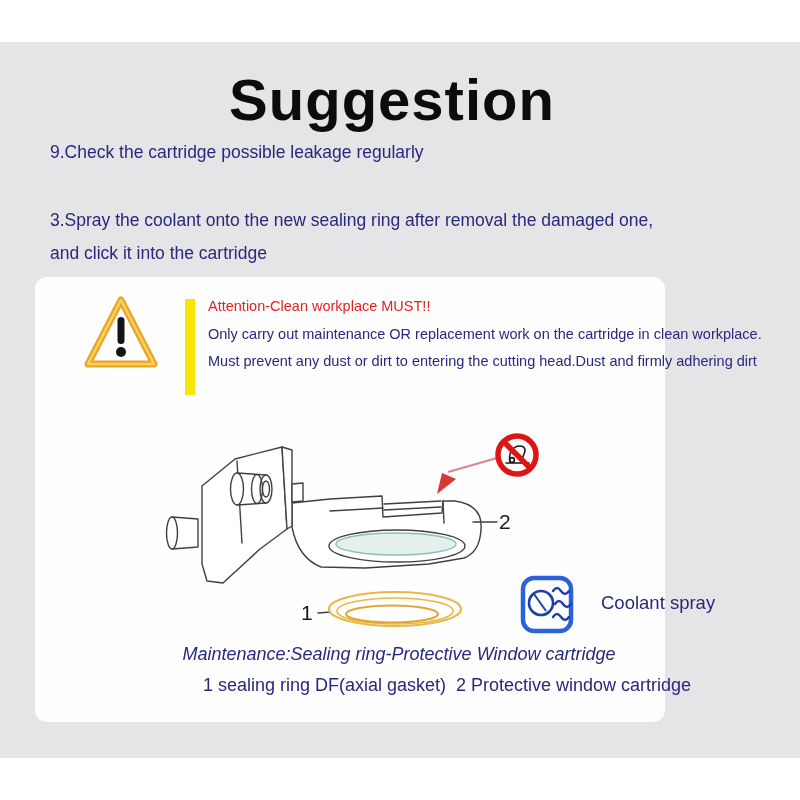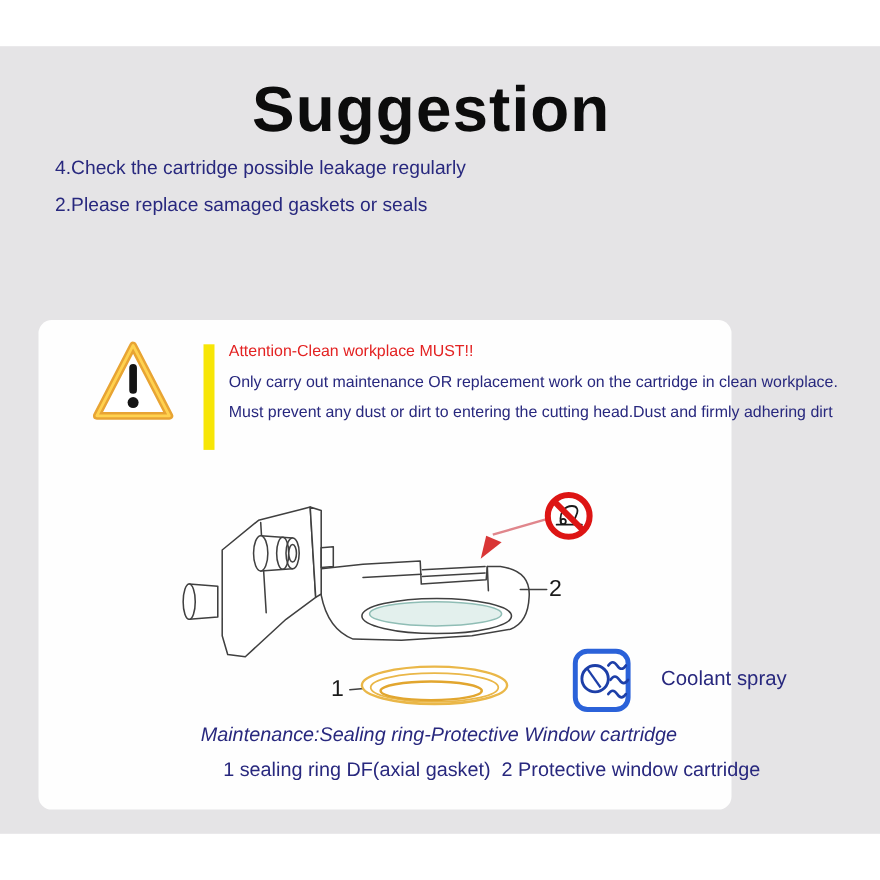--- a/index.html
+++ b/index.html
@@ -3,21 +3,21 @@
 <meta charset="utf-8">
 <style>
   html,body{margin:0;padding:0;background:#ffffff;}
   .page{position:relative;width:800px;height:800px;background:#ffffff;overflow:hidden;
         font-family:"Liberation Sans", sans-serif;}
   .gray-band{position:absolute;left:0;top:42px;width:800px;height:716px;background:#e5e4e6;}
   .title{position:absolute;left:0;top:66px;width:784px;text-align:center;
          font-size:58px;font-weight:bold;color:#0c0c0c;letter-spacing:1px;}
   .sug-line{position:absolute;left:50px;font-size:17.5px;color:#28287e;white-space:nowrap;}
   .sug-0{top:142px;} .sug-1{top:176px;} .sug-2{top:210px;} .sug-3{top:243px;}
-  .white-box{position:absolute;left:35px;top:291px;width:630px;height:445px;background:#fefefe;border-radius:12px;}
+  .white-box{position:absolute;left:35px;top:277px;width:630px;height:445px;background:#fefefe;border-radius:12px;}
   .tri-icon{position:absolute;left:48px;top:16px;width:76px;height:80px;}
   .yellow-bar{position:absolute;left:150px;top:22px;width:10px;height:96px;background:#f7e606;}
   .att-block{position:absolute;left:173px;top:16px;width:545px;}
   .att-heading{font-size:14.5px;color:#e32222;line-height:27.5px;white-space:nowrap;}
   .att-line{font-size:14.5px;color:#28287e;line-height:27.5px;white-space:nowrap;}
   .drawing{position:absolute;left:0;top:0;width:728px;height:445px;}
   .part-label{position:absolute;font-size:21px;color:#1a1a1a;}
   .label-2{left:464px;top:233px;}
   .label-1{left:266px;top:324px;}
   .coolant-label{position:absolute;left:551px;top:315px;font-size:18.5px;color:#28287e;white-space:nowrap;margin-left:15px;}
@@ -26,22 +26,23 @@
   .caption-2{top:398px;margin-left:48px;}
 </style>
 </head>
 <body>
 
 <div class="page">
   <div class="gray-band"></div>
 
   <div class="title">Suggestion</div>
 
-  <div class="sug-line sug-0">4.Check the cartridge possible leakage regularly</div>
-  <div class="sug-line sug-1">2.Please replace samaged gaskets or seals</div>
+  <div class="sug-line sug-0">9.Check the cartridge possible leakage regularly</div>
+  <div class="sug-line sug-2">3.Spray the coolant onto the new sealing ring after removal the damaged one,</div>
+  <div class="sug-line sug-3">and click it into the cartridge</div>
 
   <div class="white-box">
 
     <svg class="tri-icon" viewBox="0 0 76 80">
       <path d="M 38,7 L 71,71 L 5,71 Z" fill="#ffffff" stroke="#e8a433" stroke-width="7" stroke-linejoin="round"></path>
       <path d="M 38,7 L 71,71 L 5,71 Z" fill="none" stroke="#ffd24f" stroke-width="2.5" stroke-linejoin="round"></path>
       <rect x="34.5" y="24" width="7" height="27" rx="3.5" fill="#141414"></rect>
       <circle cx="38" cy="59" r="5" fill="#141414"></circle>
     </svg>
 

